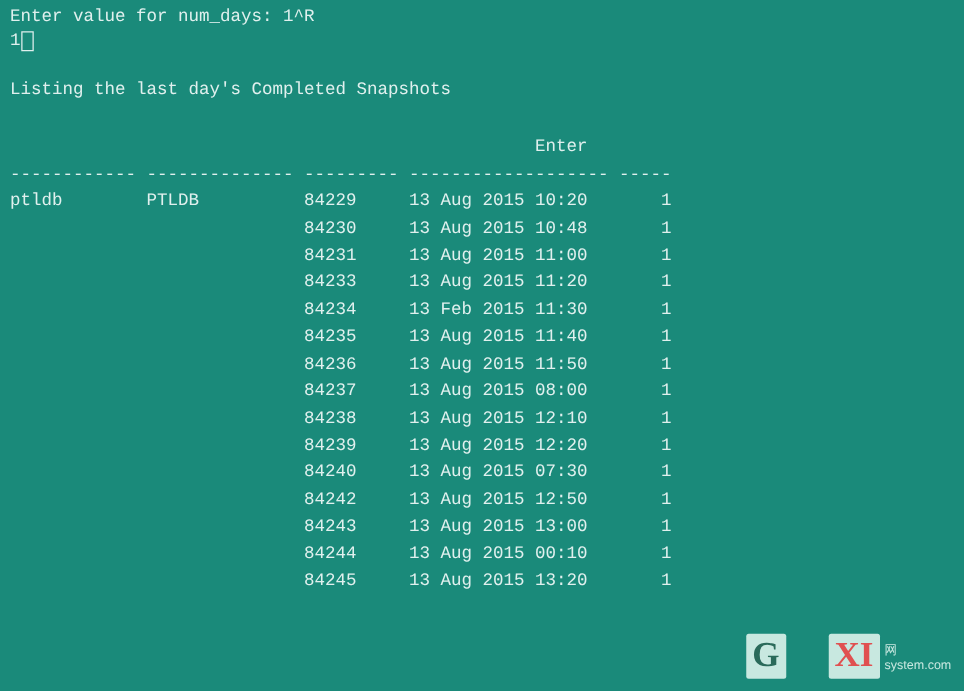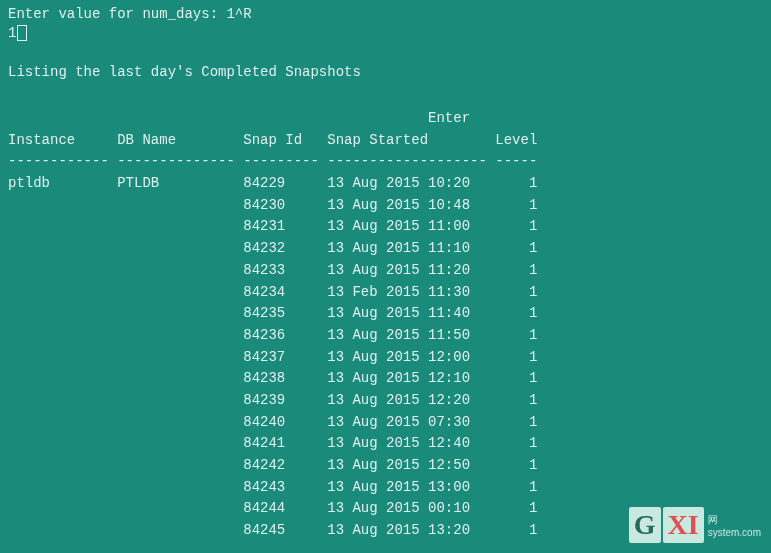--- a/index.html
+++ b/index.html
@@ -64,20 +64,21 @@
       border-radius: 2px;
     }
     .watermark-xi {
       color: #e05050;
       font-size: 28px;
       font-weight: bold;
       font-family: serif;
       background: #c8e8e0;
       padding: 2px 5px;
       border-radius: 2px;
+      margin-left: 32px;
     }
     .watermark-text {
       color: #c8e8e0;
       font-size: 10px;
       font-family: sans-serif;
       display: flex;
       flex-direction: column;
       align-items: flex-start;
       margin-left: 2px;
     }
@@ -95,36 +96,33 @@
   </div>
 
   <div class="line">&nbsp;</div>
 
   <div class="line">Listing the last day's Completed Snapshots</div>
 
   <div class="line">&nbsp;</div>
 
   <div class="table-container">
     <div class="table-row">                                                  Enter</div>
-    <div class="table-row">Instance     DB Name        Snap Id   Snap Started        Level</div>
     <div class="table-row">------------ -------------- --------- ------------------- -----</div>
     <div id="table-rows-container">
         <div class="table-row">ptldb        PTLDB          84229     13 Aug 2015 10:20       1</div>
         <div class="table-row">                            84230     13 Aug 2015 10:48       1</div>
         <div class="table-row">                            84231     13 Aug 2015 11:00       1</div>
-        <div class="table-row">                            84232     13 Aug 2015 11:10       1</div>
         <div class="table-row">                            84233     13 Aug 2015 11:20       1</div>
         <div class="table-row">                            84234     13 Feb 2015 11:30       1</div>
         <div class="table-row">                            84235     13 Aug 2015 11:40       1</div>
         <div class="table-row">                            84236     13 Aug 2015 11:50       1</div>
-        <div class="table-row">                            84237     13 Aug 2015 12:00       1</div>
+        <div class="table-row">                            84237     13 Aug 2015 08:00       1</div>
         <div class="table-row">                            84238     13 Aug 2015 12:10       1</div>
         <div class="table-row">                            84239     13 Aug 2015 12:20       1</div>
         <div class="table-row">                            84240     13 Aug 2015 07:30       1</div>
-        <div class="table-row">                            84241     13 Aug 2015 12:40       1</div>
         <div class="table-row">                            84242     13 Aug 2015 12:50       1</div>
         <div class="table-row">                            84243     13 Aug 2015 13:00       1</div>
         <div class="table-row">                            84244     13 Aug 2015 00:10       1</div>
         <div class="table-row">                            84245     13 Aug 2015 13:20       1</div>
       </div>
   </div>
 
 </div>
 
 <div class="watermark">

